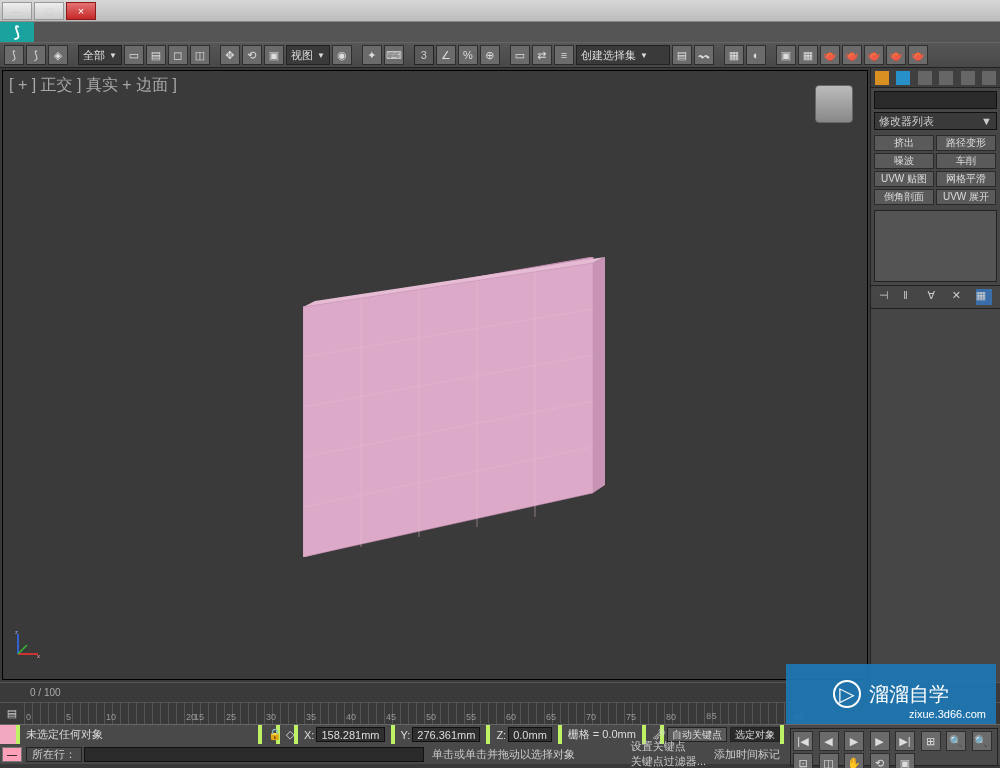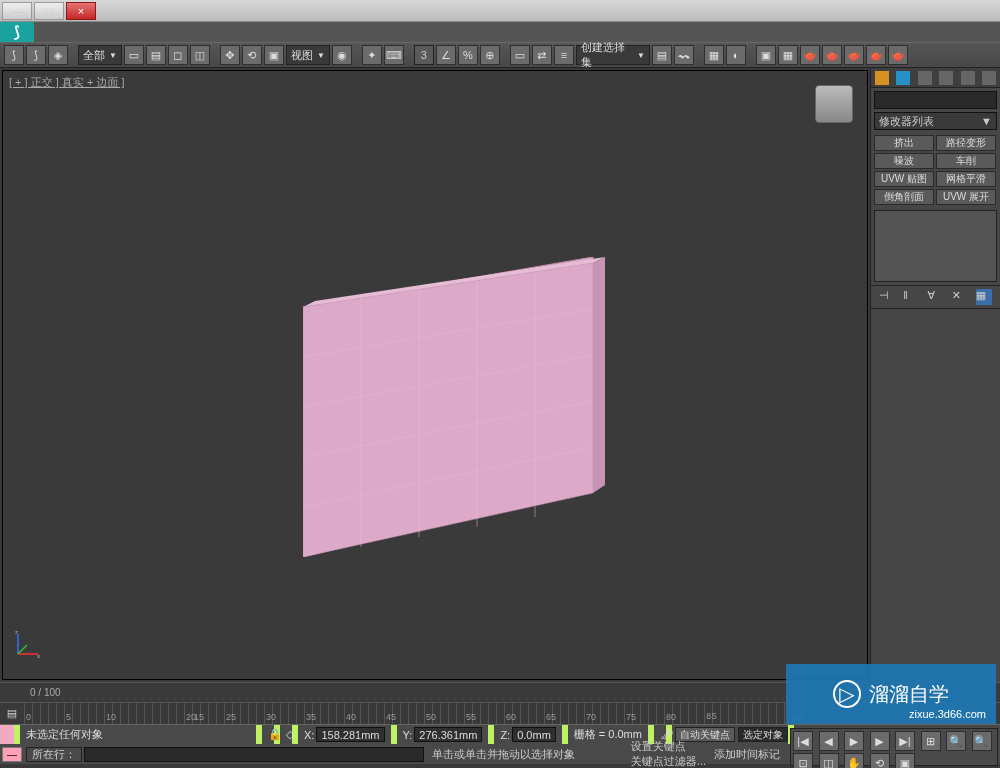--- a/index.html
+++ b/index.html
@@ -18,21 +18,21 @@
 
 .toolbar { height: 26px; background: linear-gradient(#565656,#484848); border-top: 1px solid #666; border-bottom: 1px solid #222; display: flex; align-items: center; padding: 0 4px; gap: 2px; }
 .tbtn { width: 20px; height: 20px; background: #6b6b6b; border: 1px solid #2e2e2e; display: flex; align-items: center; justify-content: center; font-size: 11px; color: #ddd; }
 .tsep { width: 6px; }
 .tdrop { height: 20px; background: #3a3a3a; border: 1px solid #222; color: #ddd; font-size: 11px; padding: 0 4px; display: flex; align-items: center; }
 .tdrop .arrow { margin-left: 4px; font-size: 8px; }
 .tlabel { height: 20px; background: #5a5a5a; border: 1px solid #222; padding: 0 6px; display: flex; align-items: center; font-size: 11px; }
 
 .main { display: flex; height: 614px; }
 .viewport { flex: 1; background: #3a3a3a; position: relative; border: 1px solid #000; margin: 2px; }
-.vplabel { position: absolute; top: 4px; left: 6px; color: #a8a8a8; font-size: 11px; text-decoration: underline; }
+.vplabel { position: absolute; top: 4px; left: 6px; color: #a8a8a8; font-size: 16px; }
 .viewcube { position: absolute; top: 8px; right: 8px; width: 50px; height: 50px; }
 .viewcube .cube { width: 38px; height: 38px; margin: 6px auto 0; background: linear-gradient(#bbb,#888); border: 1px solid #666; border-radius: 4px; }
 .axes { position: absolute; bottom: 20px; left: 10px; width: 30px; height: 30px; }
 .pinkbox { position: absolute; left: 300px; top: 186px; width: 310px; height: 300px; }
 
 .panel { width: 130px; background: #464646; border-left: 1px solid #222; display: flex; flex-direction: column; }
 .panel-top-icons { height: 20px; background: #3f3f3f; display: flex; align-items: center; justify-content: space-around; border-bottom: 1px solid #222; }
 .panel-top-icons .pi { width: 14px; height: 14px; background: #666; }
 .panel-name { height: 18px; background: #2a2a2a; border: 1px solid #111; margin: 3px; }
 .panel-dropdown { height: 18px; background: #3a3a3a; border: 1px solid #111; margin: 0 3px 3px; display: flex; align-items: center; justify-content: space-between; padding: 0 4px; font-size: 11px; }
@@ -43,21 +43,21 @@
 .panel-tool-row .pt { width: 14px; height: 14px; }
 
 .track { height: 20px; background: #3a3a3a; border-top: 1px solid #555; display: flex; align-items: center; font-size: 10px; color: #aaa; padding-left: 30px; }
 .timeline { height: 22px; background: #393939; border-top: 1px solid #555; display: flex; position: relative; }
 .tl-left { width: 24px; display: flex; align-items: center; justify-content: center; }
 .tl-ruler { flex: 1; position: relative; background: repeating-linear-gradient(90deg,#555 0,#555 1px,#393939 1px,#393939 8px); }
 .tl-ruler .tick { position: absolute; bottom: 2px; font-size: 9px; color: #999; }
 .tl-nav { position: absolute; right: 0; bottom: 0; width: 210px; height: 40px; background: #4a4a4a; border: 1px solid #222; display: flex; align-items: center; justify-content: space-around; }
 
 .status { height: 20px; background: #494949; border-top: 1px solid #666; display: flex; align-items: center; font-size: 11px; color: #ddd; }
-.status .cell { padding: 0 6px; border-right: 6px solid #bef264; height: 100%; display: flex; align-items: center; }
+.status .cell { padding: 0 6px; border-right: 4px solid #bef264; height: 100%; display: flex; align-items: center; }
 .status .coord { background: #2f2f2f; border: 1px solid #111; padding: 0 4px; height: 15px; display: flex; align-items: center; margin-left: 2px; }
 .status .keybtn { padding: 0 4px; background: #5a5a5a; border: 1px solid #222; margin-left: 3px; height: 15px; font-size: 10px; display: flex; align-items: center; }
 
 .cmdbar { height: 20px; background: #494949; display: flex; align-items: center; font-size: 11px; padding-left: 2px; }
 .scriptbtn { background: #ffa0b8; color: #000; padding: 1px 4px; border: 1px solid #777; margin-right: 4px; font-size: 10px; }
 .scriptlabel { background: #4a4a4a; border: 1px solid #222; height: 15px; display: flex; align-items: center; padding: 0 5px; margin-right: 2px;}
 .scriptinp { background: #2a2a2a; border: 1px solid #111; height: 15px; width: 340px; }
 
 .watermark { position: absolute; right: 4px; bottom: 44px; width: 210px; height: 60px; background: rgba(30,120,180,0.92); display: flex; align-items: center; justify-content: center; color: #fff; font-size: 20px; gap: 8px; }
 .watermark .play { width: 28px; height: 28px; border: 2px solid #fff; border-radius: 50%; display: flex; align-items: center; justify-content: center; }
@@ -105,21 +105,21 @@
   <div class="tbtn">⌨</div>
   <div class="tsep"></div>
   <div class="tlabel">3</div>
   <div class="tbtn">∠</div>
   <div class="tbtn">%</div>
   <div class="tbtn">⊕</div>
   <div class="tsep"></div>
   <div class="tbtn">▭</div>
   <div class="tbtn">⇄</div>
   <div class="tbtn">≡</div>
-  <div class="tdrop" style="width:74px">
+  <div class="tdrop" style="width:94px">
       <span>创建选择集</span>
       <span class="arrow">▼</span>
     </div>
   <div class="tbtn">▤</div>
   <div class="tbtn">〰</div>
   <div class="tsep"></div>
   <div class="tbtn">▦</div>
   <div class="tbtn">◐</div>
   <div class="tsep"></div>
   <div class="tbtn">▣</div>

